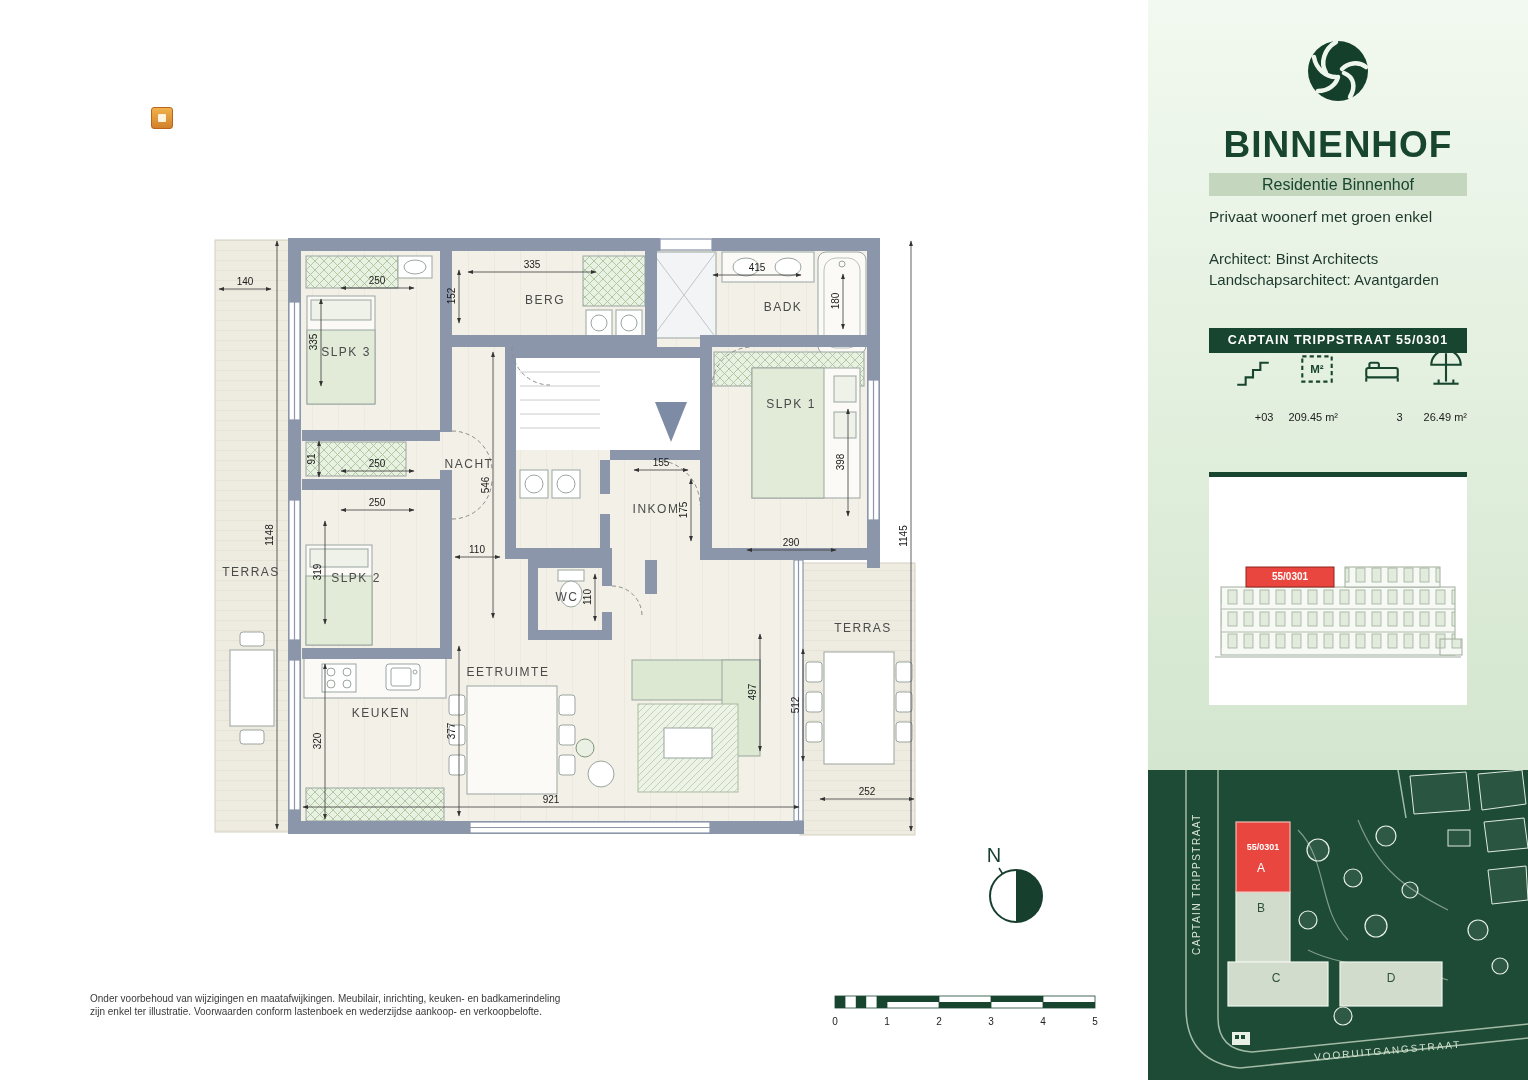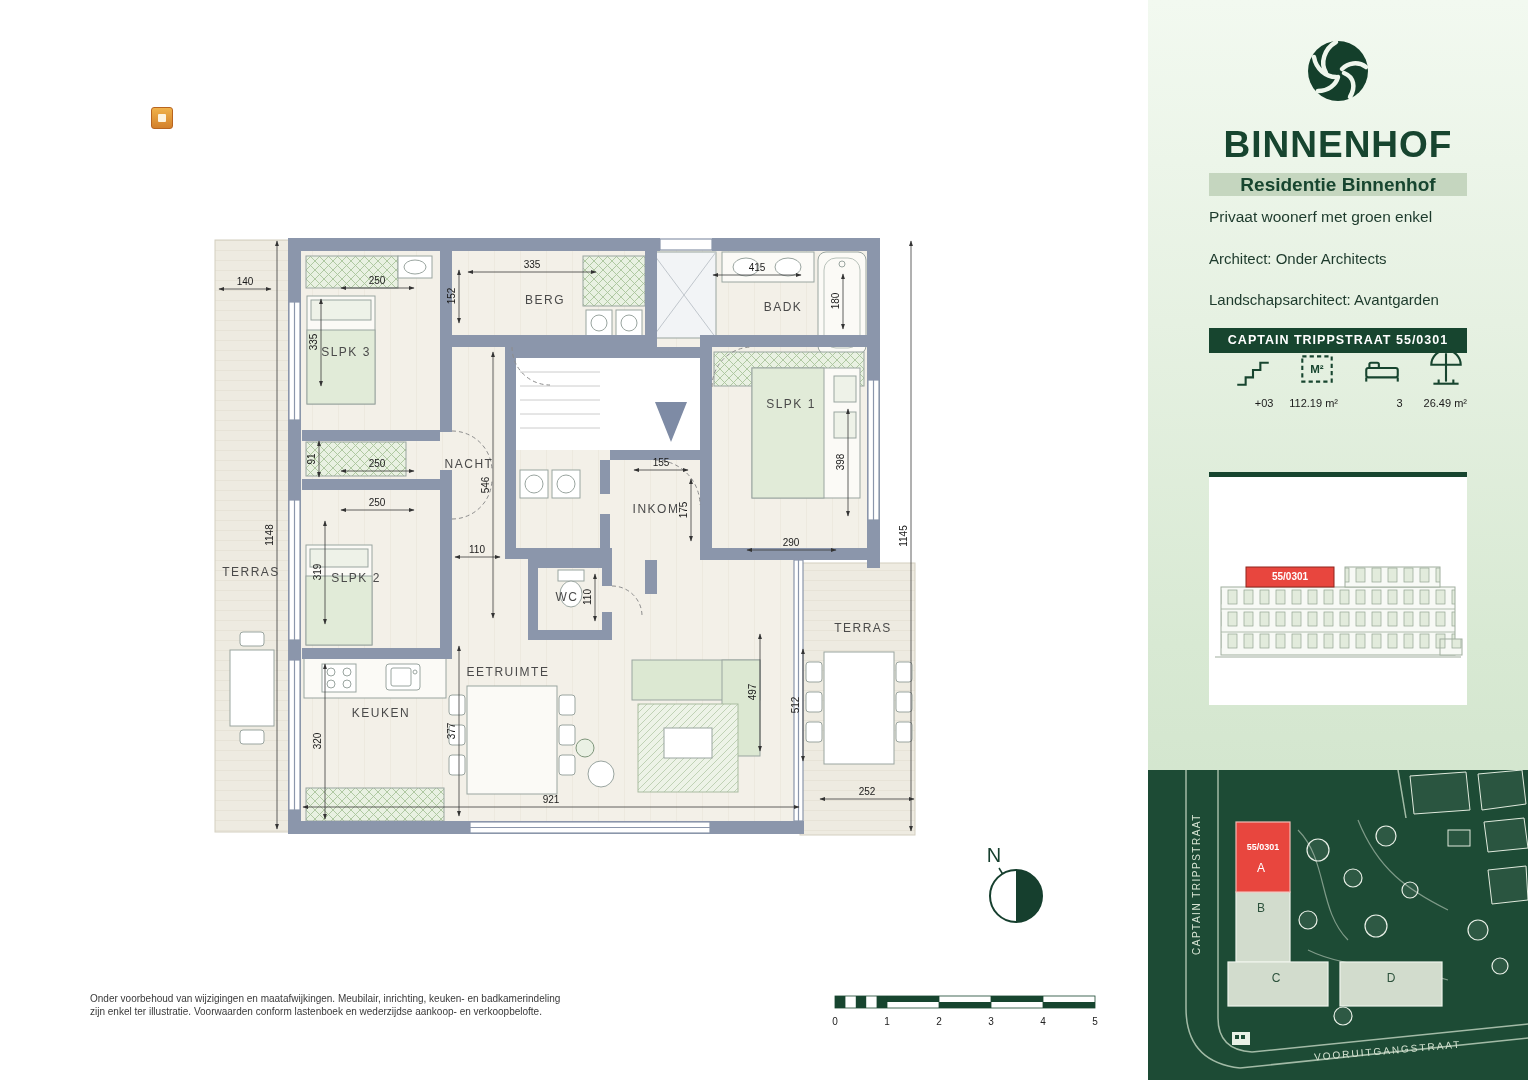--- a/index.html
+++ b/index.html
@@ -14,32 +14,32 @@
     background:linear-gradient(180deg,#f0b24a,#d2802b);border:1px solid #b8641f;border-radius:3px;}
   .stamp::after{content:"";position:absolute;left:6px;top:6px;width:8px;height:8px;background:#fdf3df;border-radius:1px;}
 
   
   .sidebar{position:absolute;left:1148px;top:0;width:380px;height:920px;
     background:linear-gradient(180deg,#f2f9f0 0%,#e6f1e2 35%,#d8e9d3 70%,#cfe3ca 100%);}
   .sidebar .logo{position:absolute;left:158px;top:38px;width:64px;height:66px;}
   .brand{position:absolute;left:0;top:124px;width:100%;text-align:center;
     font-size:37px;font-weight:700;letter-spacing:1px;color:#17452f;}
   .badge{position:absolute;left:61px;top:173px;width:258px;height:23px;line-height:23px;
-    background:#c5d6bf;color:#17452f;font-size:19px;font-weight:700;text-align:center;}
+    background:#c5d6bf;color:#17452f;font-size:16px;font-weight:400;text-align:center;}
   .tagline{position:absolute;left:61px;top:208px;font-size:15.5px;color:#1d3a2c;}
   .arch1{position:absolute;left:61px;top:250px;font-size:15px;color:#1d3a2c;}
-  .arch2{position:absolute;left:61px;top:271px;font-size:15px;color:#1d3a2c;margin-top:20px;}
+  .arch2{position:absolute;left:61px;top:271px;font-size:15px;color:#1d3a2c;}
   .greenbar{position:absolute;left:61px;width:258px;height:25px;line-height:25px;background:#17452f;
     color:#fff;font-size:12.5px;font-weight:700;letter-spacing:1px;text-align:center;margin-top:20px;}
   .addrbar{top:308px;}
   .sitbar{top:452px;}
   .stats{position:absolute;left:61px;top:348px;width:258px;display:flex;}
   .stat{width:64.5px;display:flex;flex-direction:column;align-items:flex-end;}
   .stat svg{width:42px;height:42px;}
-  .stat .val{margin-top:7px;font-size:11px;color:#1b1b1b;text-align:center;}
+  .stat .val{margin-top:21px;font-size:11px;color:#1b1b1b;text-align:center;}
   .sit-panel{position:absolute;left:61px;top:477px;width:258px;height:228px;background:#ffffff;}
   .sitemap{position:absolute;left:0px;top:770px;width:380px;height:310px;background:#1d4b35;}
 
   .disclaimer{position:absolute;left:90px;top:992px;width:540px;font-size:10px;line-height:13px;color:#3a3a3a;}
 </style>
 </head>
 <body>
 
 <div class="page">
 
@@ -344,38 +344,38 @@
           <path d="M12 52 C 22 52 30 46 32 38"></path>
           <path d="M44 58 C 50 48 48 38 38 34"></path>
           <path d="M60 28 C 52 22 42 24 36 30"></path>
         </g>
       </svg>
     </div>
 
     <div class="brand">BINNENHOF</div>
     <div class="badge">Residentie Binnenhof</div>
     <div class="tagline">Privaat woonerf met groen enkel</div>
-    <div class="arch1">Architect: Onder Architects</div>
+    <div class="arch1">Architect: Binst Architects</div>
     <div class="arch2">Landschapsarchitect: Avantgarden</div>
 
     <div class="greenbar addrbar">CAPTAIN TRIPPSTRAAT 55/0301</div>
 
     <div class="stats">
       <div class="stat">
         <svg viewBox="0 0 40 40">
           <polyline points="5,35 13,35 13,28 20,28 20,21 27,21 27,14 35,14" fill="none" stroke="#17452f" stroke-width="2"></polyline>
         </svg>
         <div class="val">+03</div>
       </div>
       <div class="stat">
         <svg viewBox="0 0 40 40">
           <rect x="6" y="8" width="28" height="24" fill="none" stroke="#17452f" stroke-width="2" stroke-dasharray="4 3"></rect>
           <text x="20" y="24" font-size="11" font-weight="bold" fill="#17452f" text-anchor="middle">M²</text>
         </svg>
-        <div class="val">112.19 m²</div>
+        <div class="val">209.45 m²</div>
       </div>
       <div class="stat">
         <svg viewBox="0 0 40 40">
           <g fill="none" stroke="#17452f" stroke-width="2">
             <rect x="5" y="19" width="30" height="9" rx="2"></rect>
             <rect x="8" y="14" width="9" height="5" rx="1.5"></rect>
             <line x1="5" y1="28" x2="5" y2="32"></line>
             <line x1="35" y1="28" x2="35" y2="32"></line>
           </g>
         </svg>

